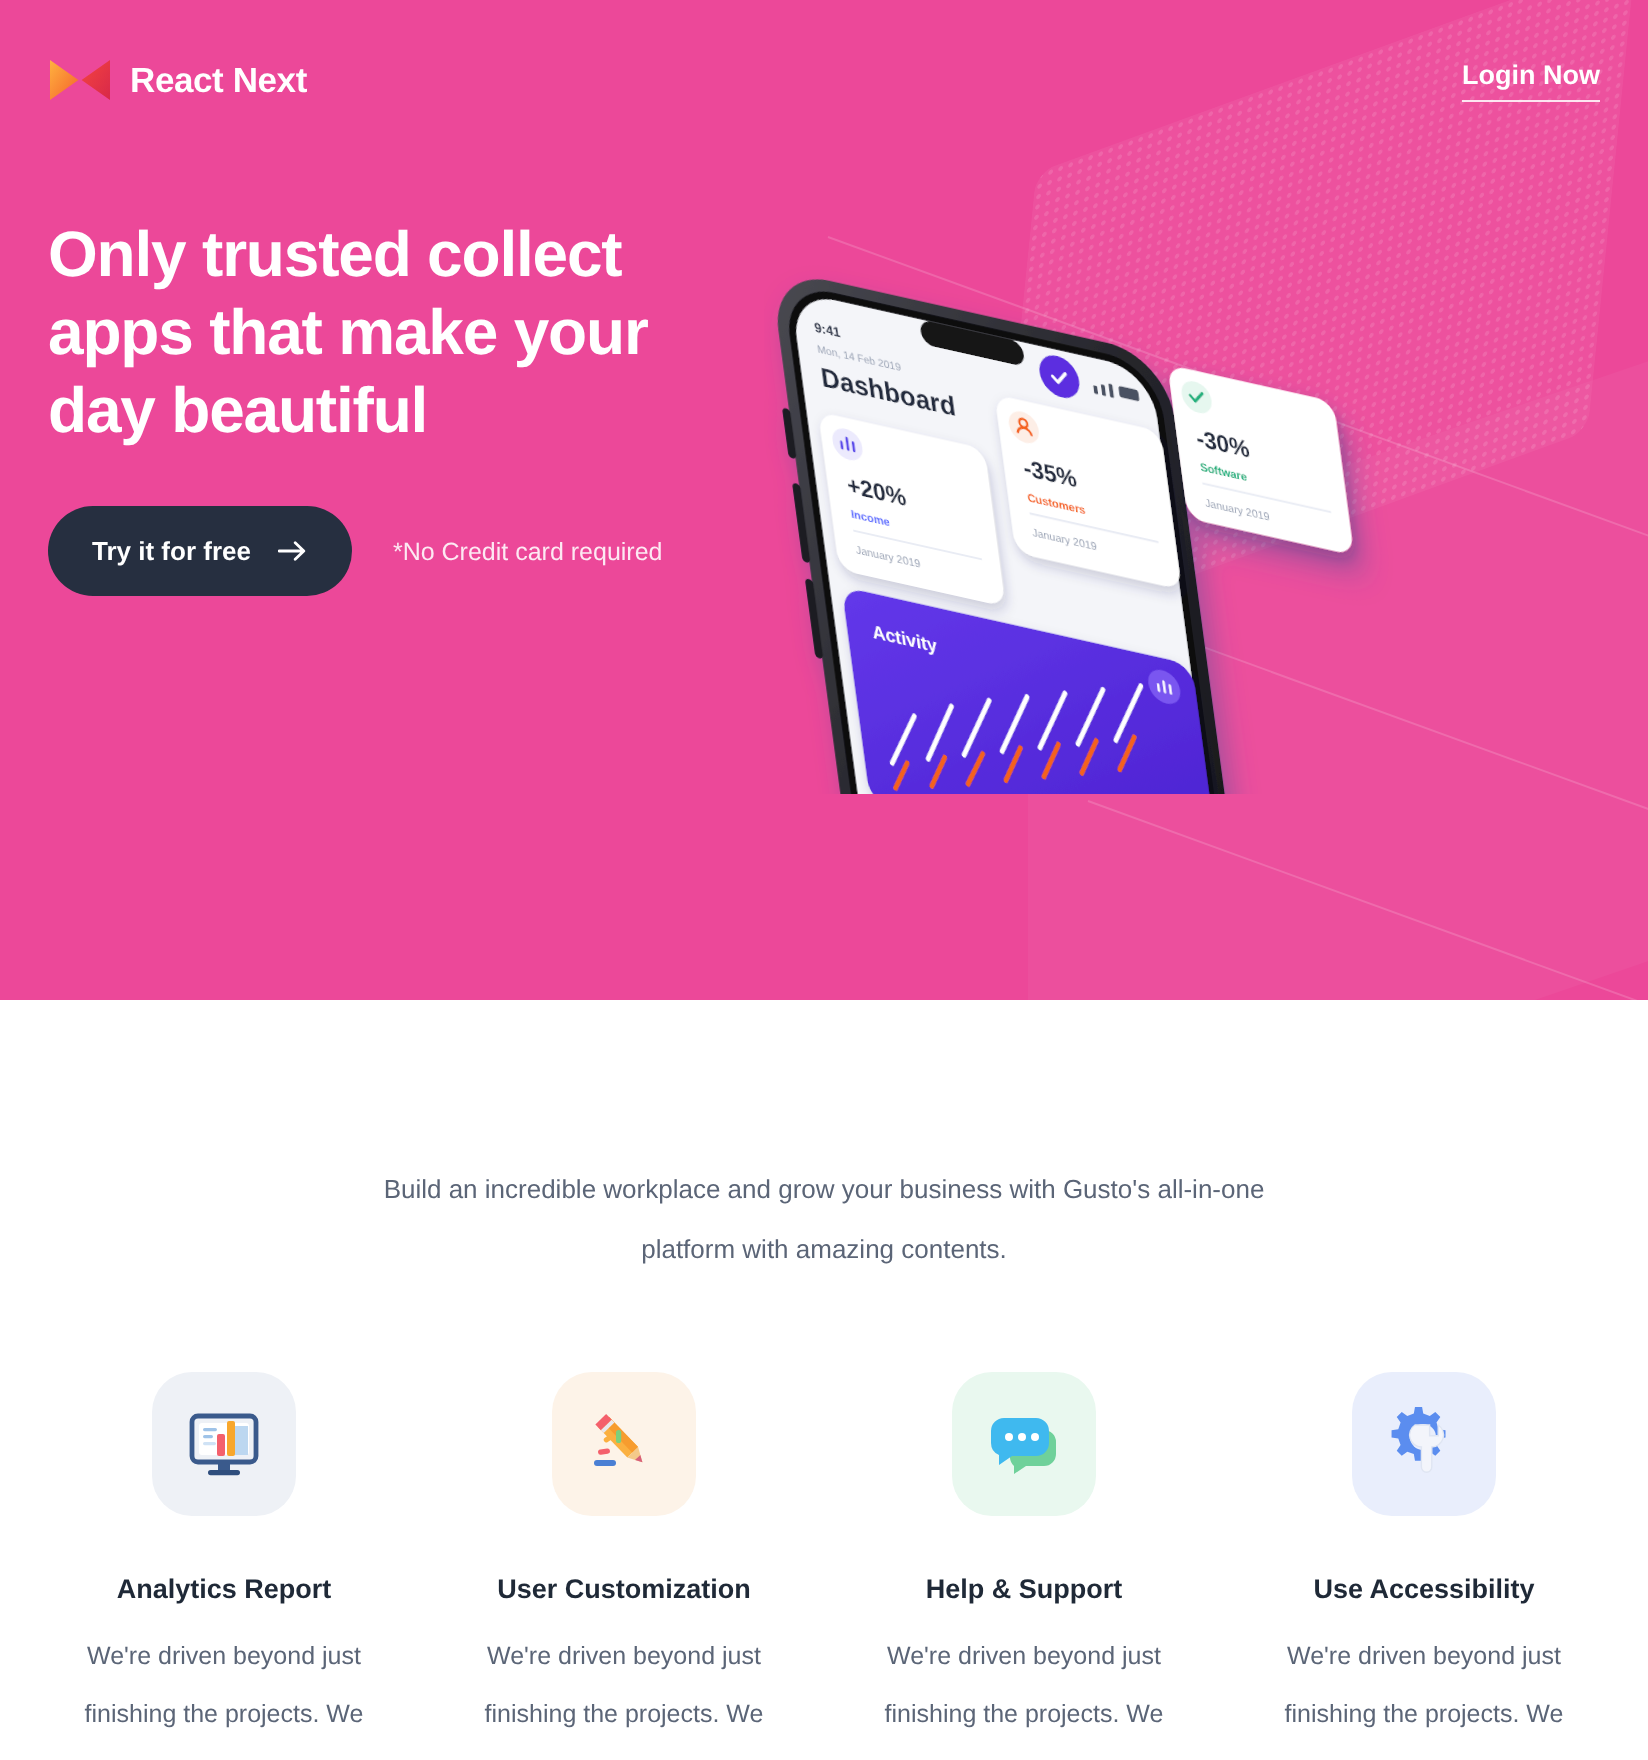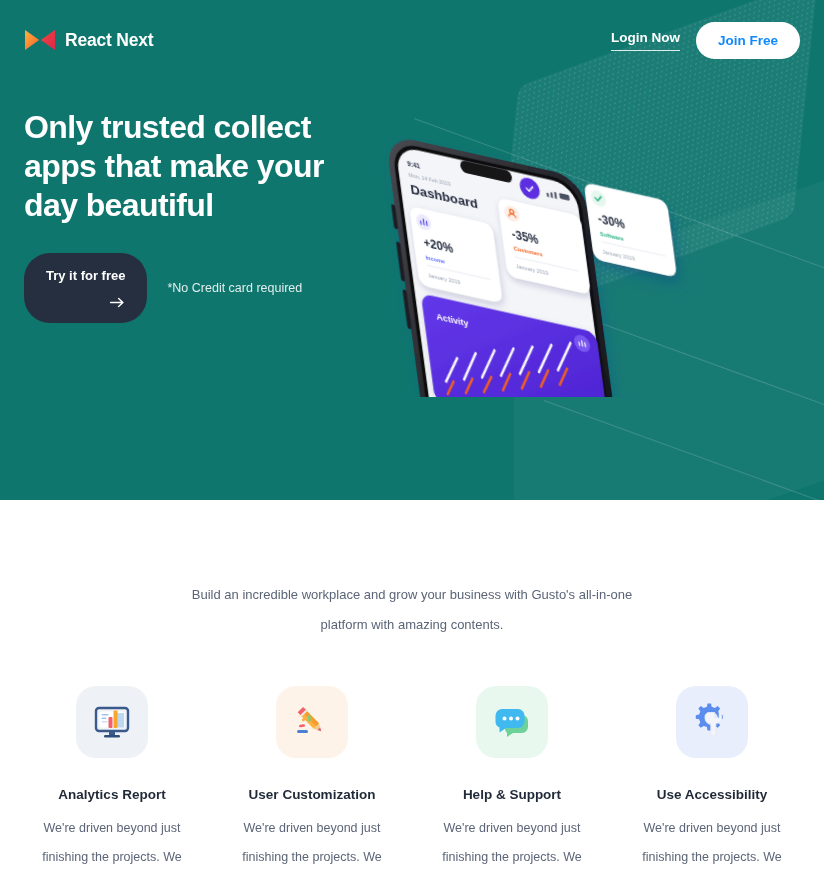--- a/index.html
+++ b/index.html
@@ -12,21 +12,21 @@
     background: #ffffff;
     -webkit-font-smoothing: antialiased;
   }
   .page { position: relative; width: 824px; height: 880px; overflow: hidden; }
 
   
   .hero {
     position: relative;
     width: 824px;
     height: 500px;
-    background: #0f766e;
+    background: #ec4899;
     overflow: hidden;
   }
   .hero-deco { position: absolute; inset: 0; overflow: hidden; pointer-events: none; }
   .deco-poly {
     position: absolute;
     background: rgba(255,255,255,0.055);
   }
   .deco-a {
     width: 300px; height: 230px;
     right: 18px; top: 36px;
@@ -120,32 +120,31 @@
   .hero-sub {
     margin-top: 26px;
     color: rgba(255,255,255,0.92);
     font-size: 12.5px;
     line-height: 27.5px;
     max-width: 355px;
   }
   .hero-cta { margin-top: 28px; display: flex; align-items: center; gap: 20px; }
   .try-btn {
     display: inline-flex;
-    align-items: flex-end;
+    align-items: center;
     gap: 14px;
     background: #262f40;
     color: #ffffff;
     font-size: 13px;
     font-weight: bold;
     border: none;
     border-radius: 26px;
     padding: 15px 22px;
     cursor: pointer;
     font-family: inherit;
-    flex-direction: column;
   }
   .arrow-ico { width: 15px; height: 11px; display: block; }
   .no-credit { color: rgba(255,255,255,0.88); font-size: 12.5px; white-space: nowrap; }
 
   
   .phone-wrap {
     position: absolute;
     left: 382px; top: 132px;
     width: 440px; height: 265px;
     z-index: 6;
@@ -227,21 +226,20 @@
           <path d="M1 1 L15.2 11 L1 21 Z" fill="url(#lgL)"></path>
           <path d="M31 1 L16.8 11 L31 21 Z" fill="url(#lgR)"></path>
           <path d="M15.2 11 L16.8 11 L16.8 11 Z" fill="#e0503c"></path>
         </svg>
         <span class="brand-name">React Next</span>
       </div>
 
 
       <div class="nav-right">
         <span class="login-now">Login Now</span>
-        <button class="join-free">Join Free</button>
       </div>
     </nav>
 
     <div class="hero-body">
       <h1 class="hero-title">
         <span>Only trusted collect</span><br>
         <span>apps that make your</span><br>
         <span>day beautiful</span>
       </h1>
       <div class="hero-cta">

